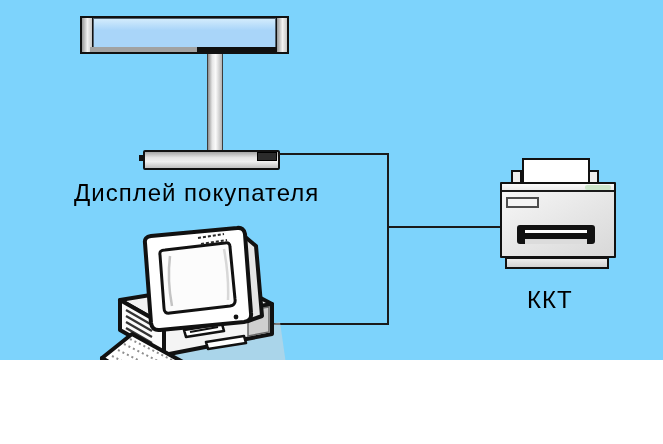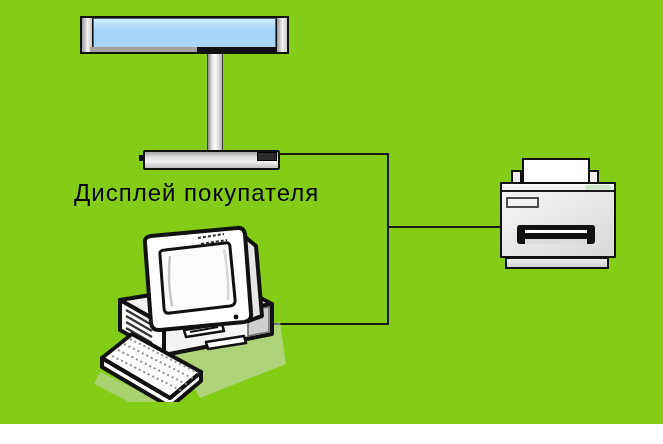--- a/index.html
+++ b/index.html
@@ -1,17 +1,17 @@
 <!DOCTYPE html>
 <html><head>
 <meta charset="utf-8">
 <style>
   html,body{margin:0;padding:0;background:#fff;}
   #canvas{
-    position:relative;width:663px;height:424px;background:#84cc16;overflow:hidden;
+    position:relative;width:663px;height:360px;background:#7dd3fc;overflow:hidden;
     font-family:"Liberation Sans",sans-serif;
   }
   .abs{position:absolute;}
   .label{
     position:absolute;color:#000;font-size:24px;line-height:1.1;
     letter-spacing:1px;white-space:nowrap;
   }
   
   #disp-bar{
     left:80px;top:16px;width:209px;height:38px;
@@ -181,13 +181,14 @@
       <g stroke="#8e8e8e" stroke-width="2" stroke-dasharray="2 3">
         <line x1="24" y1="134" x2="96" y2="170"></line>
         <line x1="30" y1="128" x2="102" y2="164"></line>
         <line x1="36" y1="122" x2="106" y2="157"></line>
         <line x1="42" y1="117" x2="110" y2="151"></line>
       </g>
     </g>
   </svg>
 
   <div class="label" id="lbl-display">Дисплей покупателя</div>
+  <div class="label" id="lbl-kkt">ККТ</div>
 </div>
 
 </body></html>

